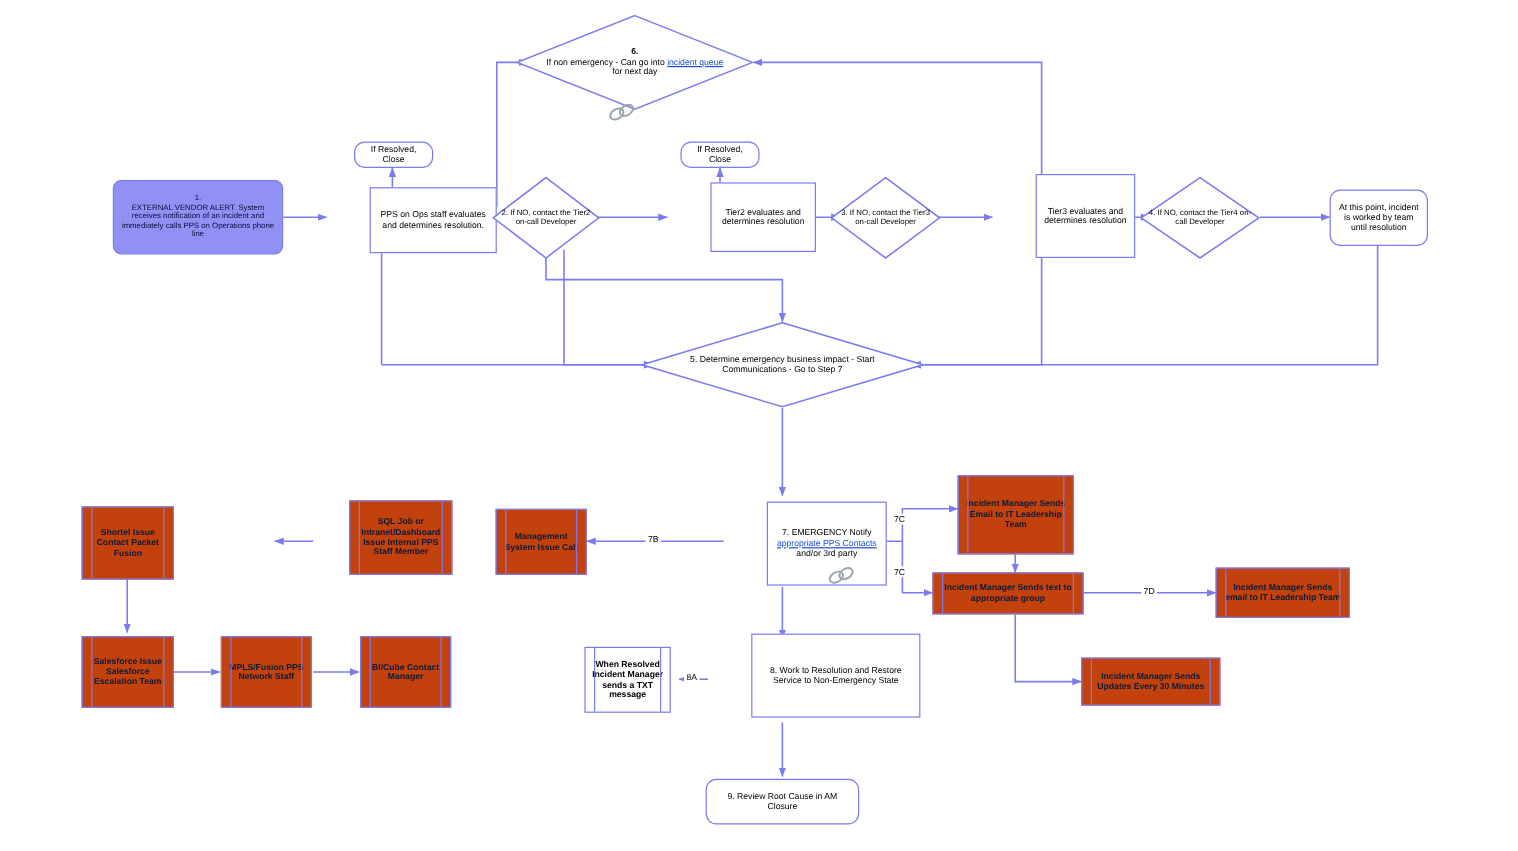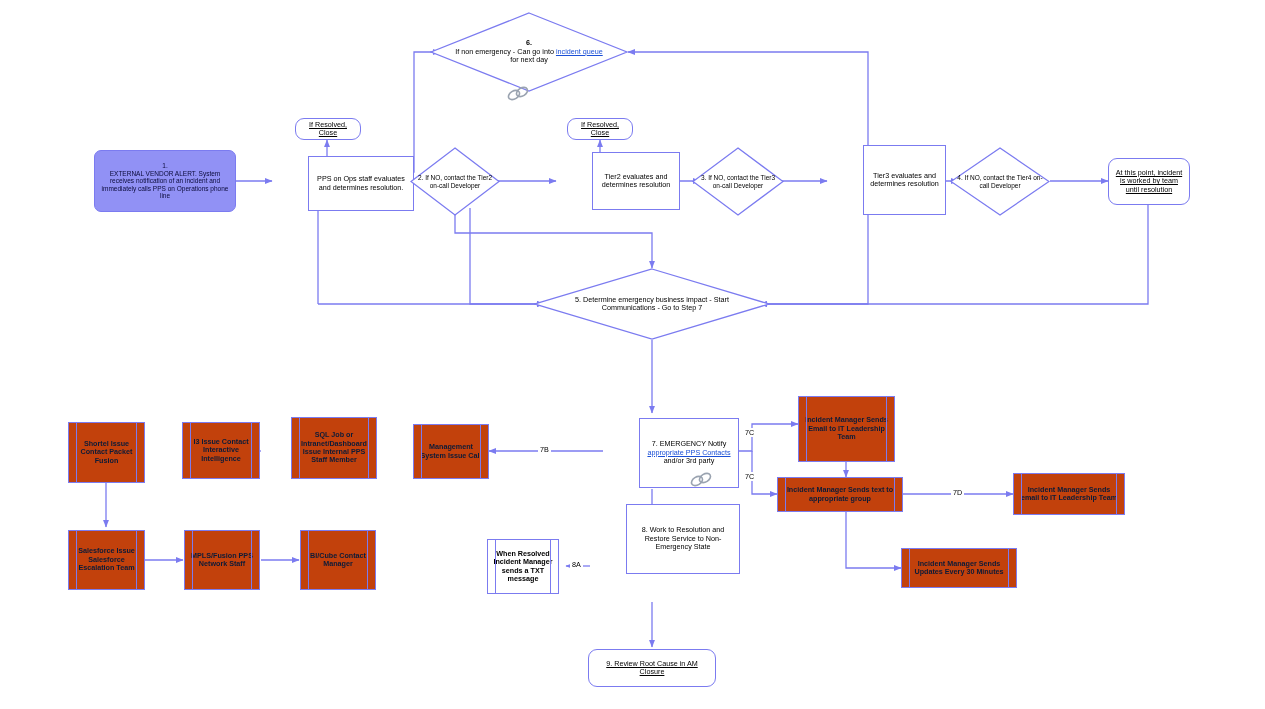--- a/index.html
+++ b/index.html
@@ -51,21 +51,20 @@
   .proc-purple {
     background: #9191f5;
     border: 1px solid #7b7bf0;
     border-radius: 7px;
     color: #0b0b3a;
   }
   .rounded {
     background: #ffffff;
     border: 1px solid #7b7bf0;
     border-radius: 9px;
-    text-decoration: underline;
   }
   .predef {
     background: #c2410c;
     border: 1px solid #7b7bf0;
     font-weight: bold;
     color: #0d1b38;
   }
   .predef::before,
   .predef::after {
     content: "";
@@ -298,23 +297,20 @@
   </svg>
 
   <div class="node predef f7" style="left:413px; top:424px; width:76px; height:55px;">
     <div class="inner">Management System Issue Call</div>
   </div>
 
   <div class="node predef f7" style="left:291px; top:417px; width:86px; height:62px;">
     <div class="inner">SQL Job or Intranet/Dashboard Issue Internal PPS Staff Member</div>
   </div>
 
-  <div class="node predef f7" style="left:182px; top:422px; width:78px; height:57px;">
-    <div class="inner">I3 Issue Contact Interactive Intelligence</div>
-  </div>
 
   <div class="node predef f7" style="left:68px; top:422px; width:77px; height:61px;">
     <div class="inner">Shortel Issue Contact Packet Fusion</div>
   </div>
 
   <div class="node predef f7" style="left:68px; top:530px; width:77px; height:60px;">
     <div class="inner">Salesforce Issue Salesforce Escalation Team</div>
   </div>
 
   <div class="node predef f7" style="left:184px; top:530px; width:76px; height:60px;">
@@ -334,21 +330,21 @@
   </div>
 
   <div class="node predef f7" style="left:1013px; top:473px; width:112px; height:42px;">
     <div class="inner">Incident Manager Sends email to IT Leadership Team</div>
   </div>
 
   <div class="node predef f7" style="left:901px; top:548px; width:116px; height:40px;">
     <div class="inner">Incident Manager Sends Updates Every 30 Minutes</div>
   </div>
 
-  <div class="node proc f7" style="left:590px; top:504px; width:114px; height:70px;">
+  <div class="node proc f7" style="left:590px; top:528px; width:141px; height:70px;">
     <div class="inner">8. Work to Resolution and Restore Service to Non-Emergency State</div>
   </div>
 
   <div class="node predef-white f7" style="left:487px; top:539px; width:72px; height:55px;">
     <div class="inner">When Resolved Incident Manager sends a TXT message</div>
   </div>
 
   <div class="node rounded f7" style="left:588px; top:649px; width:128px; height:38px;">
     <div class="inner">9. Review Root Cause in AM Closure</div>
   </div>

